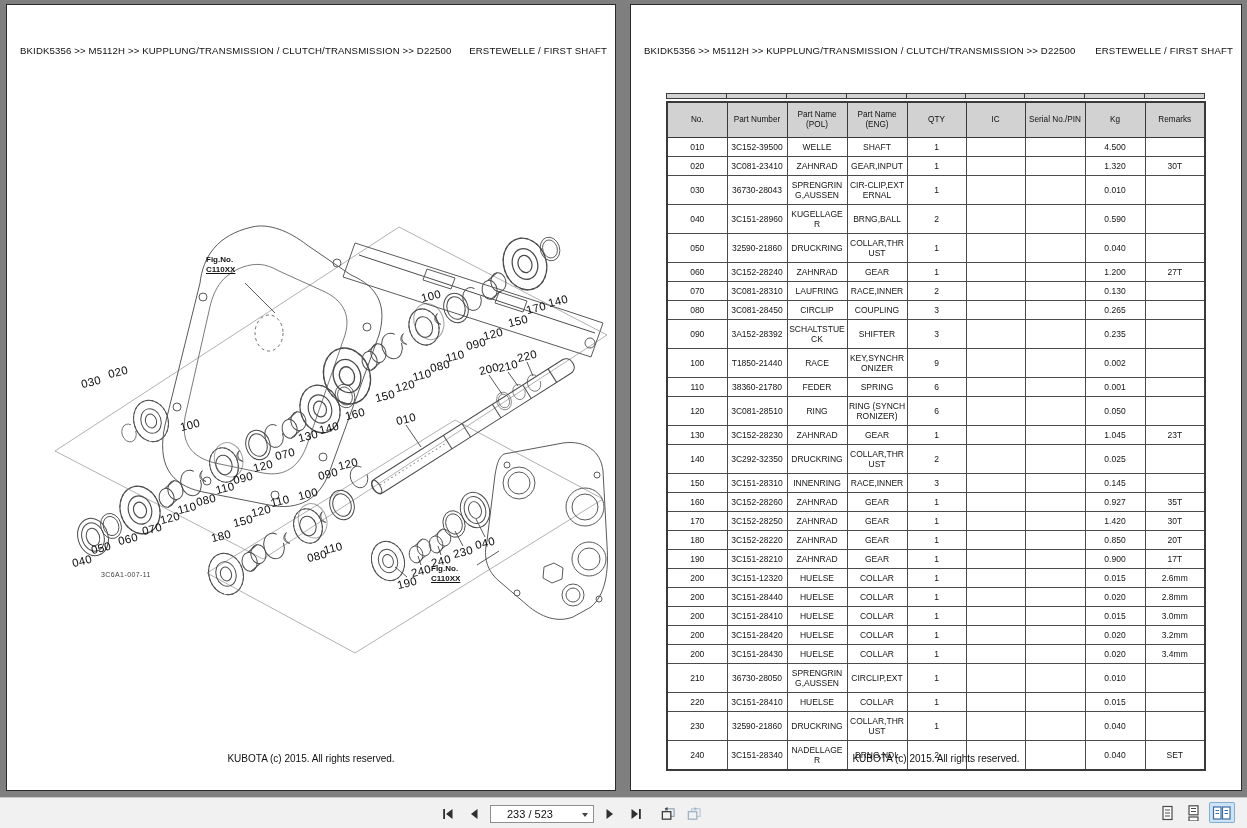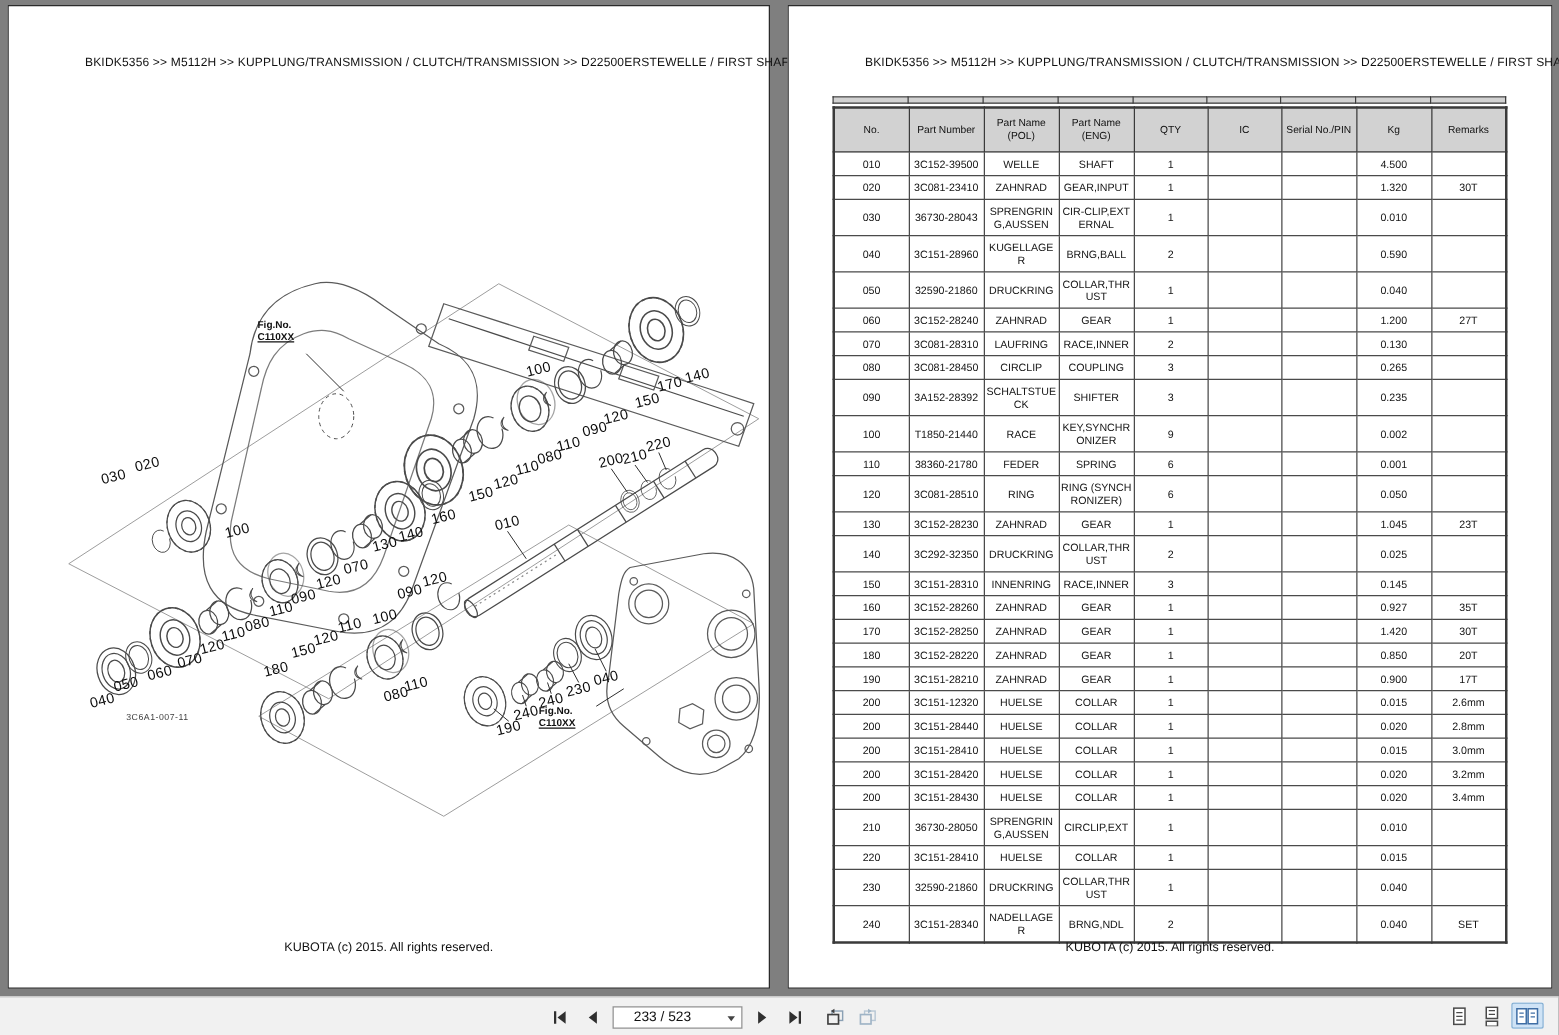--- a/index.html
+++ b/index.html
@@ -13,21 +13,21 @@
   .page {
     position:absolute; top:4px; height:787px; background:#fff;
     border:1px solid #2a2a2a; box-sizing:border-box;
   }
   .page-left  { left:6px;  width:610px; }
   .page-right { left:630px; width:612px; }
 
   .doc-header {
     position:absolute; top:40px; left:13px; right:8px;
     display:flex; justify-content:space-between;
-    font-size:9.6px; color:#111; white-space:nowrap; letter-spacing:.15px;margin-left:48px;
+    font-size:9.6px; color:#111; white-space:nowrap; letter-spacing:.15px;
   }
   .doc-footer {
     position:absolute; top:748px; left:0; right:0;
     text-align:center; font-size:10px; color:#111;
   }
 
   
   .diagram { position:absolute; inset:0; }
   .dsvg { position:absolute; left:0; top:0; }
   .dsvg ellipse, .dsvg path, .dsvg rect, .dsvg line, .dsvg circle { fill:none; stroke:#4a4a4a; stroke-width:1; }
@@ -40,21 +40,21 @@
   .dlabels { position:absolute; inset:0; }
   .plabel {
     position:absolute; transform:translate(-50%,-50%) rotate(-14deg);
     font-size:11.5px; color:#0c0c0c; letter-spacing:.3px; white-space:nowrap;
   }
   .figlabel { position:absolute; font-size:8px; font-weight:bold; line-height:9.5px; color:#111; }
   .figlabel .u { text-decoration:underline; }
   .dwgcode { position:absolute; left:94px; top:566px; font-size:7px; color:#3d3d3d; letter-spacing:.4px; }
 
   
-  .table-wrap { position:absolute; left:35px; top:72px; width:538px; }
+  .table-wrap { position:absolute; left:35px; top:88px; width:538px; }
   table { border-collapse:collapse; table-layout:fixed; width:538px; }
   .sliver-table { margin-bottom:2px; }
   .sliver-table td { height:4px; padding:0; background:#d2d2d2; border:1px solid #3c3c3c; }
   .parts-table { border:2px solid #3a3a3a; }
   .parts-table th {
     background:#d2d2d2; border:1px solid #3a3a3a; font-weight:normal;
     font-size:8.2px; color:#111; padding:4px 1px; height:26px; text-align:center; line-height:10px;
   }
   .parts-table td {
     border:1px solid #4a4a4a; font-size:8.5px; color:#141414;

